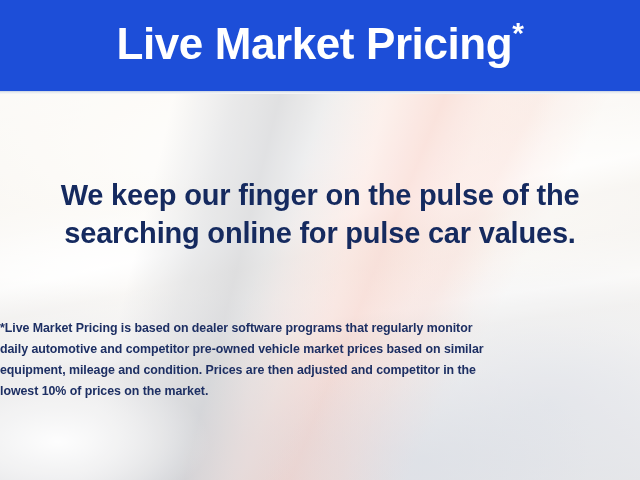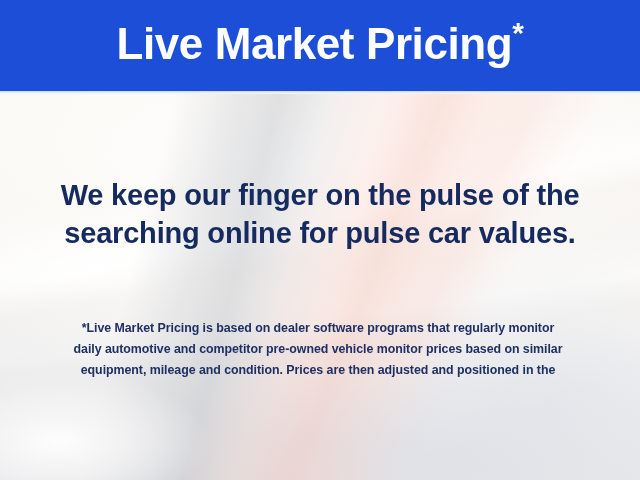--- a/index.html
+++ b/index.html
@@ -148,21 +148,20 @@
     display: block;
     white-space: nowrap;
   }
 
   
   .fineprint {
     position: absolute;
     left: 0;
     top: 318px;
     width: 636px;
-    text-align: center;
     color: #1d2f63;
     font-size: 12.4px;
     font-weight: bold;
     line-height: 21px;
     letter-spacing: -0.05px;
   }
   .fineprint span {
     display: block;
     white-space: nowrap;
   }
@@ -191,17 +190,18 @@
   </div>
   <div class="header-underline"></div>
 
   <div class="headline">
     <span>We keep our finger on the pulse of the</span>
     <span>searching online for pulse car values.</span>
   </div>
 
   <div class="fineprint">
     <span>*Live Market Pricing is based on dealer software programs that regularly monitor</span>
-    <span>daily automotive and competitor pre-owned vehicle monitor prices based on similar</span>
-    <span>equipment, mileage and condition. Prices are then adjusted and positioned in the</span>
+    <span>daily automotive and competitor pre-owned vehicle market prices based on similar</span>
+    <span>equipment, mileage and condition. Prices are then adjusted and competitor in the</span>
+    <span>lowest 10% of prices on the market.</span>
   </div>
 
 </div>
 
 </body></html>

